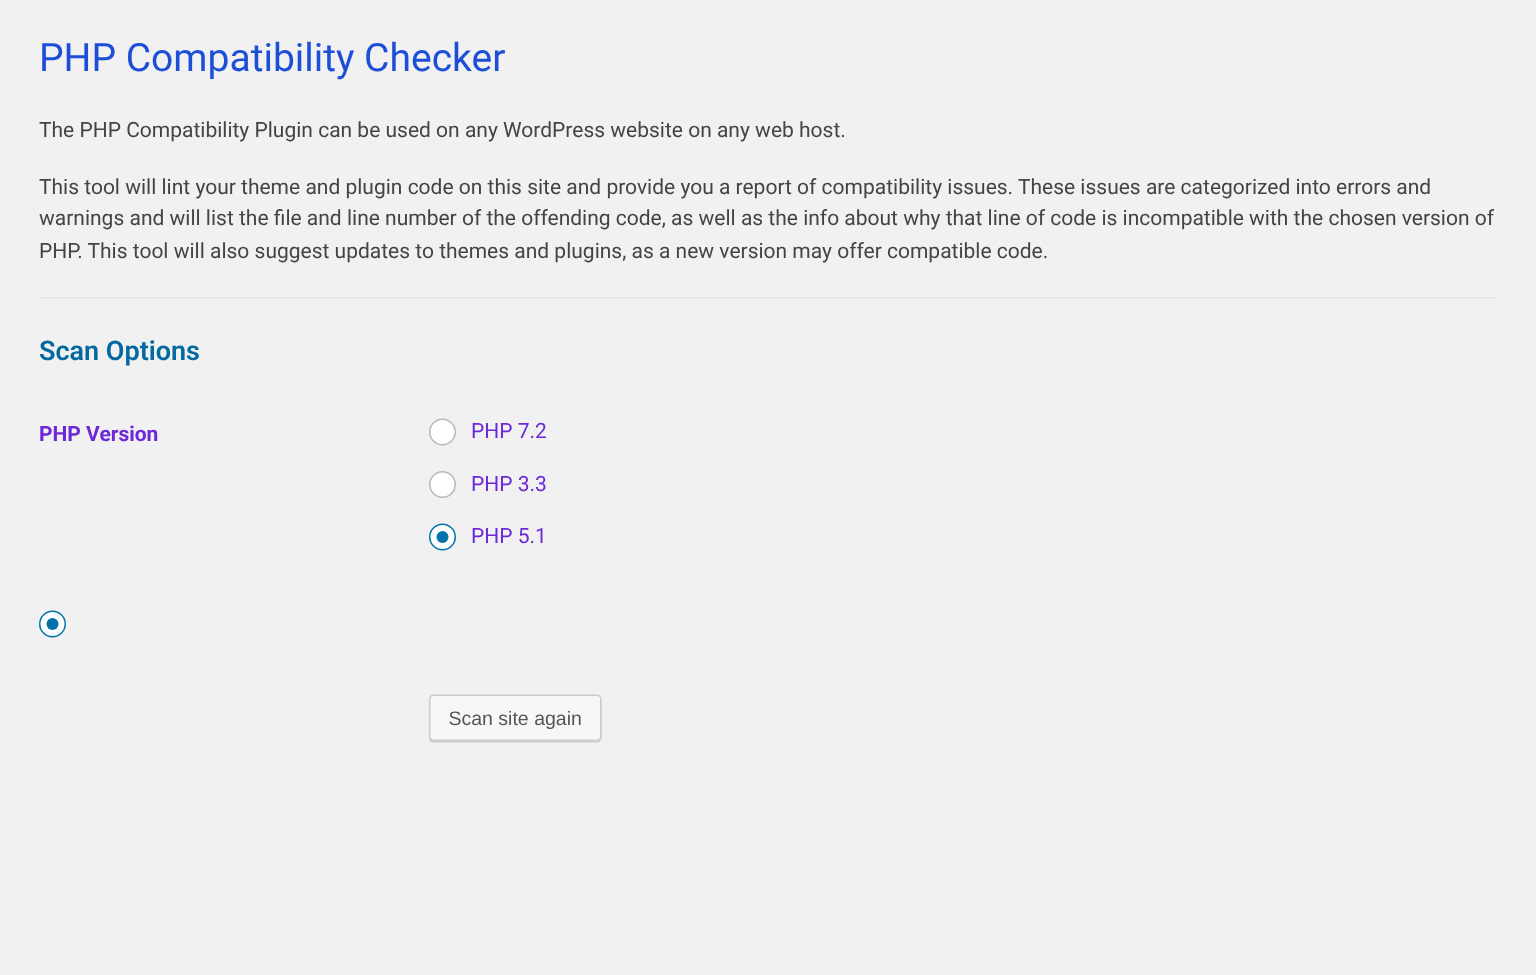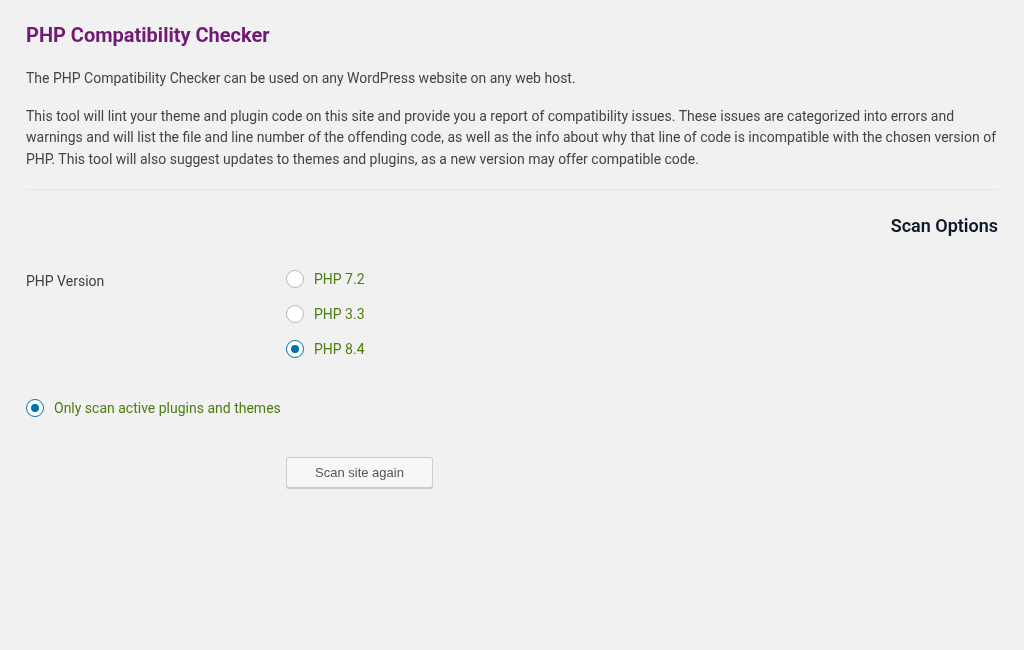--- a/index.html
+++ b/index.html
@@ -9,57 +9,56 @@
     }
     body {
       font-family: -apple-system, BlinkMacSystemFont, "Segoe UI", Roboto, "Helvetica Neue", Arial, sans-serif;
       background: #f1f1f1;
       color: #23282d;
       padding: 20px 26px;
       font-size: 14px;
       line-height: 1.5;
     }
     h1 {
-      font-size: 20px;
-      font-weight: 700;
-      color: #701a75;
+      font-size: 26px;
+      font-weight: 400;
+      color: #1d4ed8;
       margin-bottom: 18px;
     }
     .intro p {
       color: #444;
       margin-bottom: 16px;
       font-size: 14px;
       line-height: 1.55;
     }
     hr {
       border: none;
       border-top: 1px solid #e5e5e5;
       margin: 18px 0 22px 0;
     }
     h2 {
       font-size: 18px;
       font-weight: 600;
-      color: #0f172a;
+      color: #0369a1;
       margin-bottom: 30px;
-      text-align: right;
     }
     .form-table {
       width: 100%;
     }
     .form-row {
       display: flex;
       align-items: flex-start;
       margin-bottom: 38px;
     }
     .form-label {
       width: 260px;
       flex-shrink: 0;
-      font-weight: 400;
+      font-weight: 700;
       font-size: 14px;
-      color: #404040;
+      color: #6d28d9;
       padding-top: 2px;
     }
     .form-field {
       flex: 1;
     }
     .radio-option {
       display: flex;
       align-items: center;
       margin-bottom: 14px;
       cursor: pointer;
@@ -86,45 +85,45 @@
       top: 50%;
       left: 50%;
       transform: translate(-50%, -50%);
       width: 8px;
       height: 8px;
       border-radius: 50%;
       background: #0073aa;
     }
     .radio-label {
       font-size: 14px;
-      color: #4d7c0f;
+      color: #6d28d9;
     }
     .button {
       display: inline-block;
       background: #f7f7f7;
       border: 1px solid #ccc;
       border-radius: 3px;
-      padding: 7px 28px;
+      padding: 7px 12px;
       font-size: 13px;
       color: #555;
       cursor: pointer;
       box-shadow: 0 1px 0 #ccc;
     }
     .submit-row {
       margin-left: 260px;
       margin-top: 12px;
     }
   </style>
 </head>
 <body>
 
 <h1>PHP Compatibility Checker</h1>
 
 <div class="intro">
-  <p>The PHP Compatibility Checker can be used on any WordPress website on any web host.</p>
+  <p>The PHP Compatibility Plugin can be used on any WordPress website on any web host.</p>
   <p>This tool will lint your theme and plugin code on this site and provide you a report of compatibility issues. These issues are categorized into errors and warnings and will list the file and line number of the offending code, as well as the info about why that line of code is incompatible with the chosen version of PHP. This tool will also suggest updates to themes and plugins, as a new version may offer compatible code.</p>
 </div>
 
 <hr>
 
 <h2>Scan Options</h2>
 
 <div class="form-table">
 
   <div class="form-row">
@@ -133,30 +132,29 @@
       <label class="radio-option">
         <span class="radio-circle"></span>
         <span class="radio-label">PHP 7.2</span>
       </label>
       <label class="radio-option">
         <span class="radio-circle"></span>
         <span class="radio-label">PHP 3.3</span>
       </label>
       <label class="radio-option">
         <span class="radio-circle checked"></span>
-        <span class="radio-label">PHP 8.4</span>
+        <span class="radio-label">PHP 5.1</span>
       </label>
     </div>
   </div>
 
   <div class="form-row">
     <div class="form-field">
       <label class="radio-option">
         <span class="radio-circle checked"></span>
-        <span class="radio-label">Only scan active plugins and themes</span>
       </label>
     </div>
   </div>
 
   <div class="submit-row">
     <button class="button">Scan site again</button>
   </div>
 
 </div>
 

